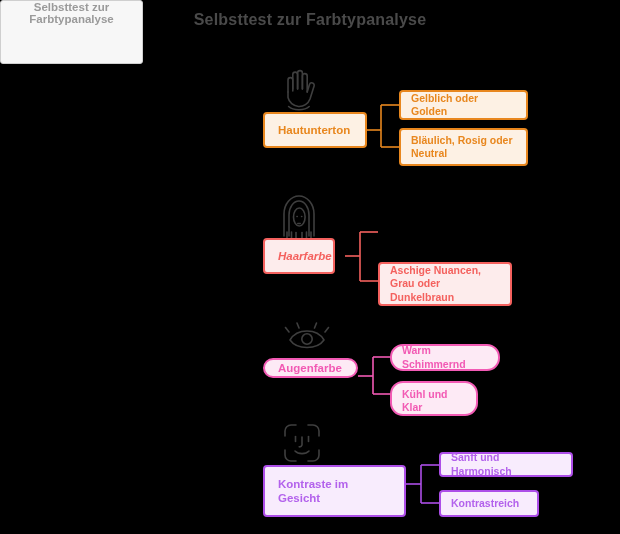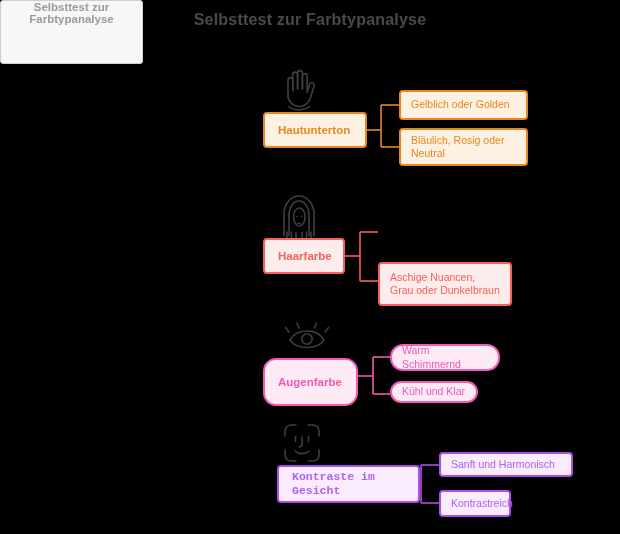--- a/index.html
+++ b/index.html
@@ -71,21 +71,21 @@
 
   
   .main-node {
     font-size: 11.5px;
     font-weight: bold;
     padding: 5px 13px;
   }
   
   .child-node {
     font-size: 10.5px;
-    font-weight: normal;
+    font-weight: bold;
     padding: 0 10px;
   }
 
   
   .t-orange { background:#fdf1e4; border-color:#e8871e; color:#e8871e; }
   
   .t-red    { background:#fdecec; border-color:#f4615e; color:#f4615e; }
   
   .t-pink   { background:#fdeaf5; border-color:#f25ab4; color:#f25ab4;border-radius:13px; }
   
@@ -221,46 +221,46 @@
   </div>
 
   <div class="node child-node t-orange" style="left:399px; top:90px; width:129px; height:30px;">
     <span class="label">Gelblich oder Golden</span>
   </div>
 
   <div class="node child-node t-orange" style="left:399px; top:128px; width:129px; height:38px;align-items:center;">
     <span class="label">Bläulich, Rosig oder Neutral</span>
   </div>
 
-  <div class="node main-node t-red" style="left:263px; top:238px; width:82px; height:36px;">
+  <div class="node main-node t-red" style="left:263px; top:238px; width:72px; height:36px;font-style:italic;">
     <span class="label">Haarfarbe</span>
   </div>
 
 
   <div class="node child-node t-red" style="left:378px; top:262px; width:134px; height:44px;">
     <span class="label">Aschige Nuancen, Grau oder Dunkelbraun</span>
   </div>
 
-  <div class="node main-node t-pink" style="left:263px; top:358px; width:95px; height:48px;">
+  <div class="node main-node t-pink" style="left:263px; top:358px; width:95px; height:20px;">
     <span class="label">Augenfarbe</span>
   </div>
 
   <div class="node child-node t-pink" style="left:390px; top:344px; width:110px; height:27px;">
     <span class="label">Warm Schimmernd</span>
   </div>
 
-  <div class="node child-node t-pink" style="left:390px; top:381px; width:88px; height:22px;">
+  <div class="node child-node t-pink" style="left:390px; top:381px; width:88px; height:35px;align-items:flex-end;">
     <span class="label">Kühl und Klar</span>
   </div>
 
-  <div class="node main-node t-purple" style="left:277px; top:465px; width:143px; height:38px;font-family:Liberation Mono, monospace;">
+  <div class="node main-node t-purple" style="left:263px; top:465px; width:143px; height:52px;">
     <span class="label">Kontraste im Gesicht</span>
   </div>
 
   <div class="node child-node t-purple" style="left:439px; top:452px; width:134px; height:25px;">
     <span class="label">Sanft und Harmonisch</span>
   </div>
 
-  <div class="node child-node t-purple" style="left:439px; top:490px; width:72px; height:27px;">
+  <div class="node child-node t-purple" style="left:439px; top:490px; width:100px; height:27px;">
     <span class="label">Kontrastreich</span>
   </div>
 
 </div>
 
 </body></html>

